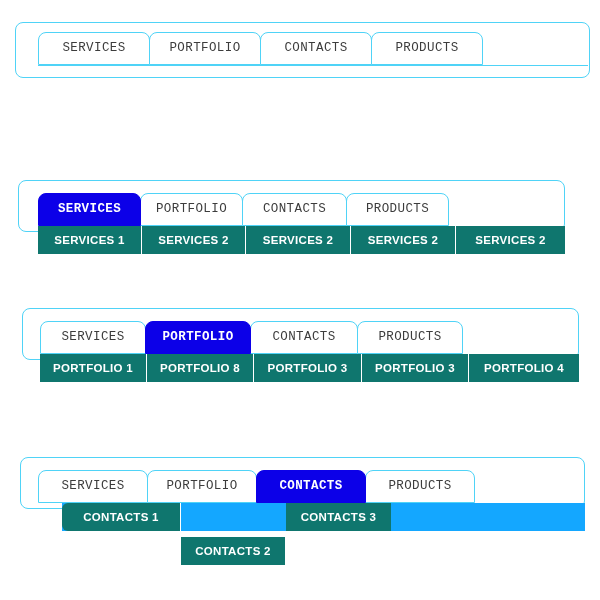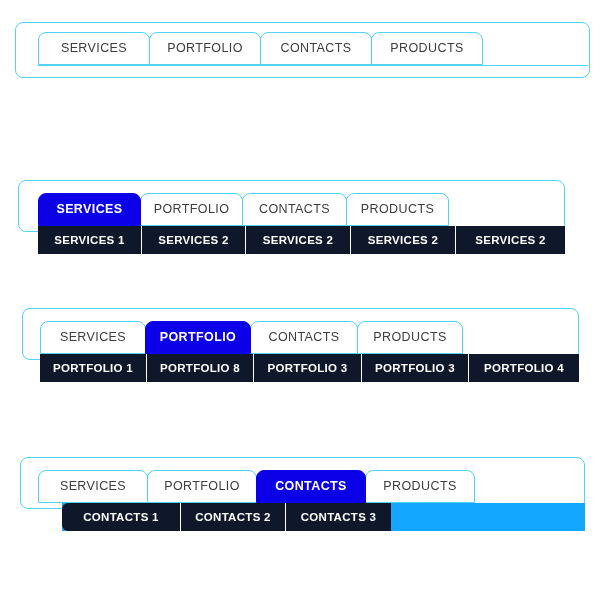--- a/index.html
+++ b/index.html
@@ -28,20 +28,21 @@
     background: #ffffff;
     box-sizing: border-box;
   }
 
   
   .tabrow {
     position: absolute;
     display: flex;
     align-items: flex-end;
     box-sizing: border-box;
+    font-family: Liberation Mono, monospace;
   }
 
   .tab {
     box-sizing: border-box;
     height: 33px;
     line-height: 31px;
     text-align: center;
     font-size: 12.5px;
     letter-spacing: 0.4px;
     color: #3c3c3c;
@@ -80,21 +81,21 @@
   }
 
   .submenu-item {
     height: 28px;
     line-height: 28px;
     text-align: center;
     font-size: 11.5px;
     font-weight: bold;
     letter-spacing: 0.3px;
     color: #ffffff;
-    background: #0f172a;
+    background: #0f766e;
     border-right: 1px solid #ffffff;
     box-sizing: border-box;
     white-space: nowrap;
     user-select: none;
   }
   .submenu-item:last-child {
     border-right: none;
   }
   .submenu.rounded-left .submenu-item:first-child {
     border-top-left-radius: 6px;
@@ -160,16 +161,16 @@
 
   <div class="tabrow" style="left:38px; top:470px;">
     <div class="tab" style="width:110px;">SERVICES</div>
     <div class="tab" style="width:110px;">PORTFOLIO</div>
     <div class="tab active" style="width:110px;">CONTACTS</div>
     <div class="tab" style="width:110px;">PRODUCTS</div>
   </div>
 
   <div class="submenu rounded-left" style="left:62px; top:503px; width:523px;">
     <div class="submenu-item" style="width:119px;">CONTACTS 1</div>
-    <div class="submenu-item" style="width:105px;">CONTACTS 2</div>
+    <div class="submenu-item" style="width:105px;margin-top:34px;">CONTACTS 2</div>
     <div class="submenu-item" style="width:105px;">CONTACTS 3</div>
   </div>
 </div>
 
 </body></html>

